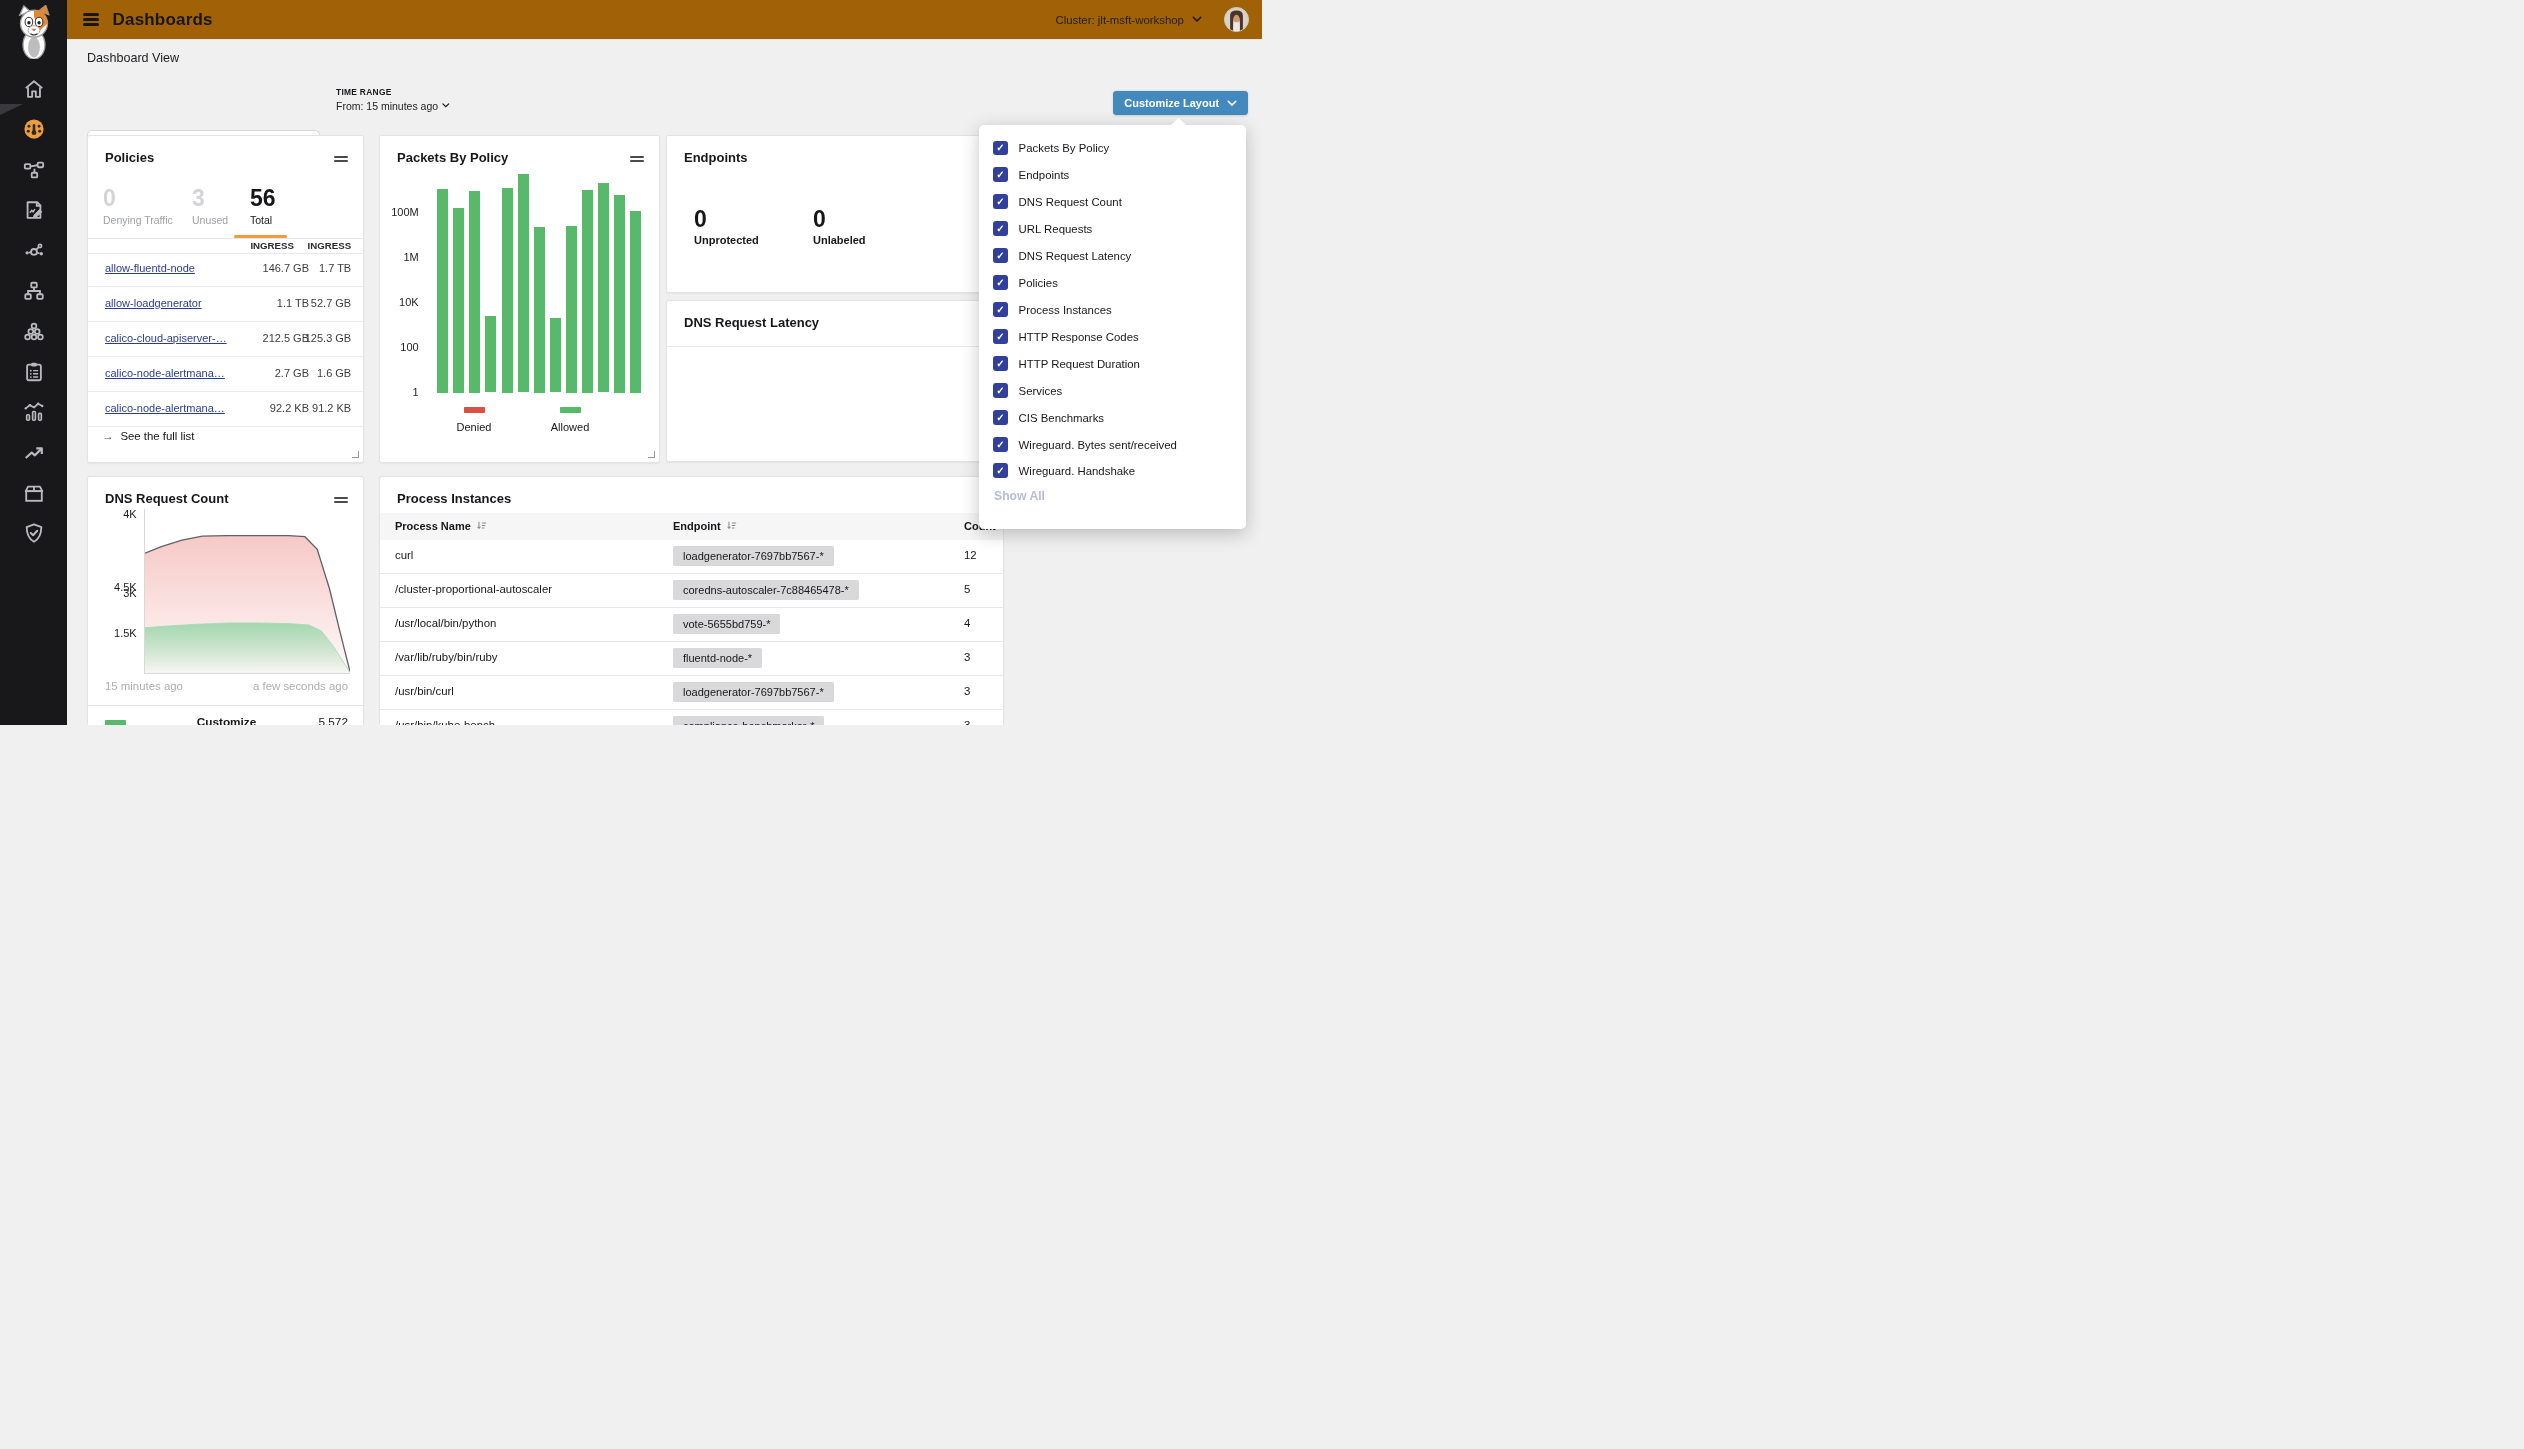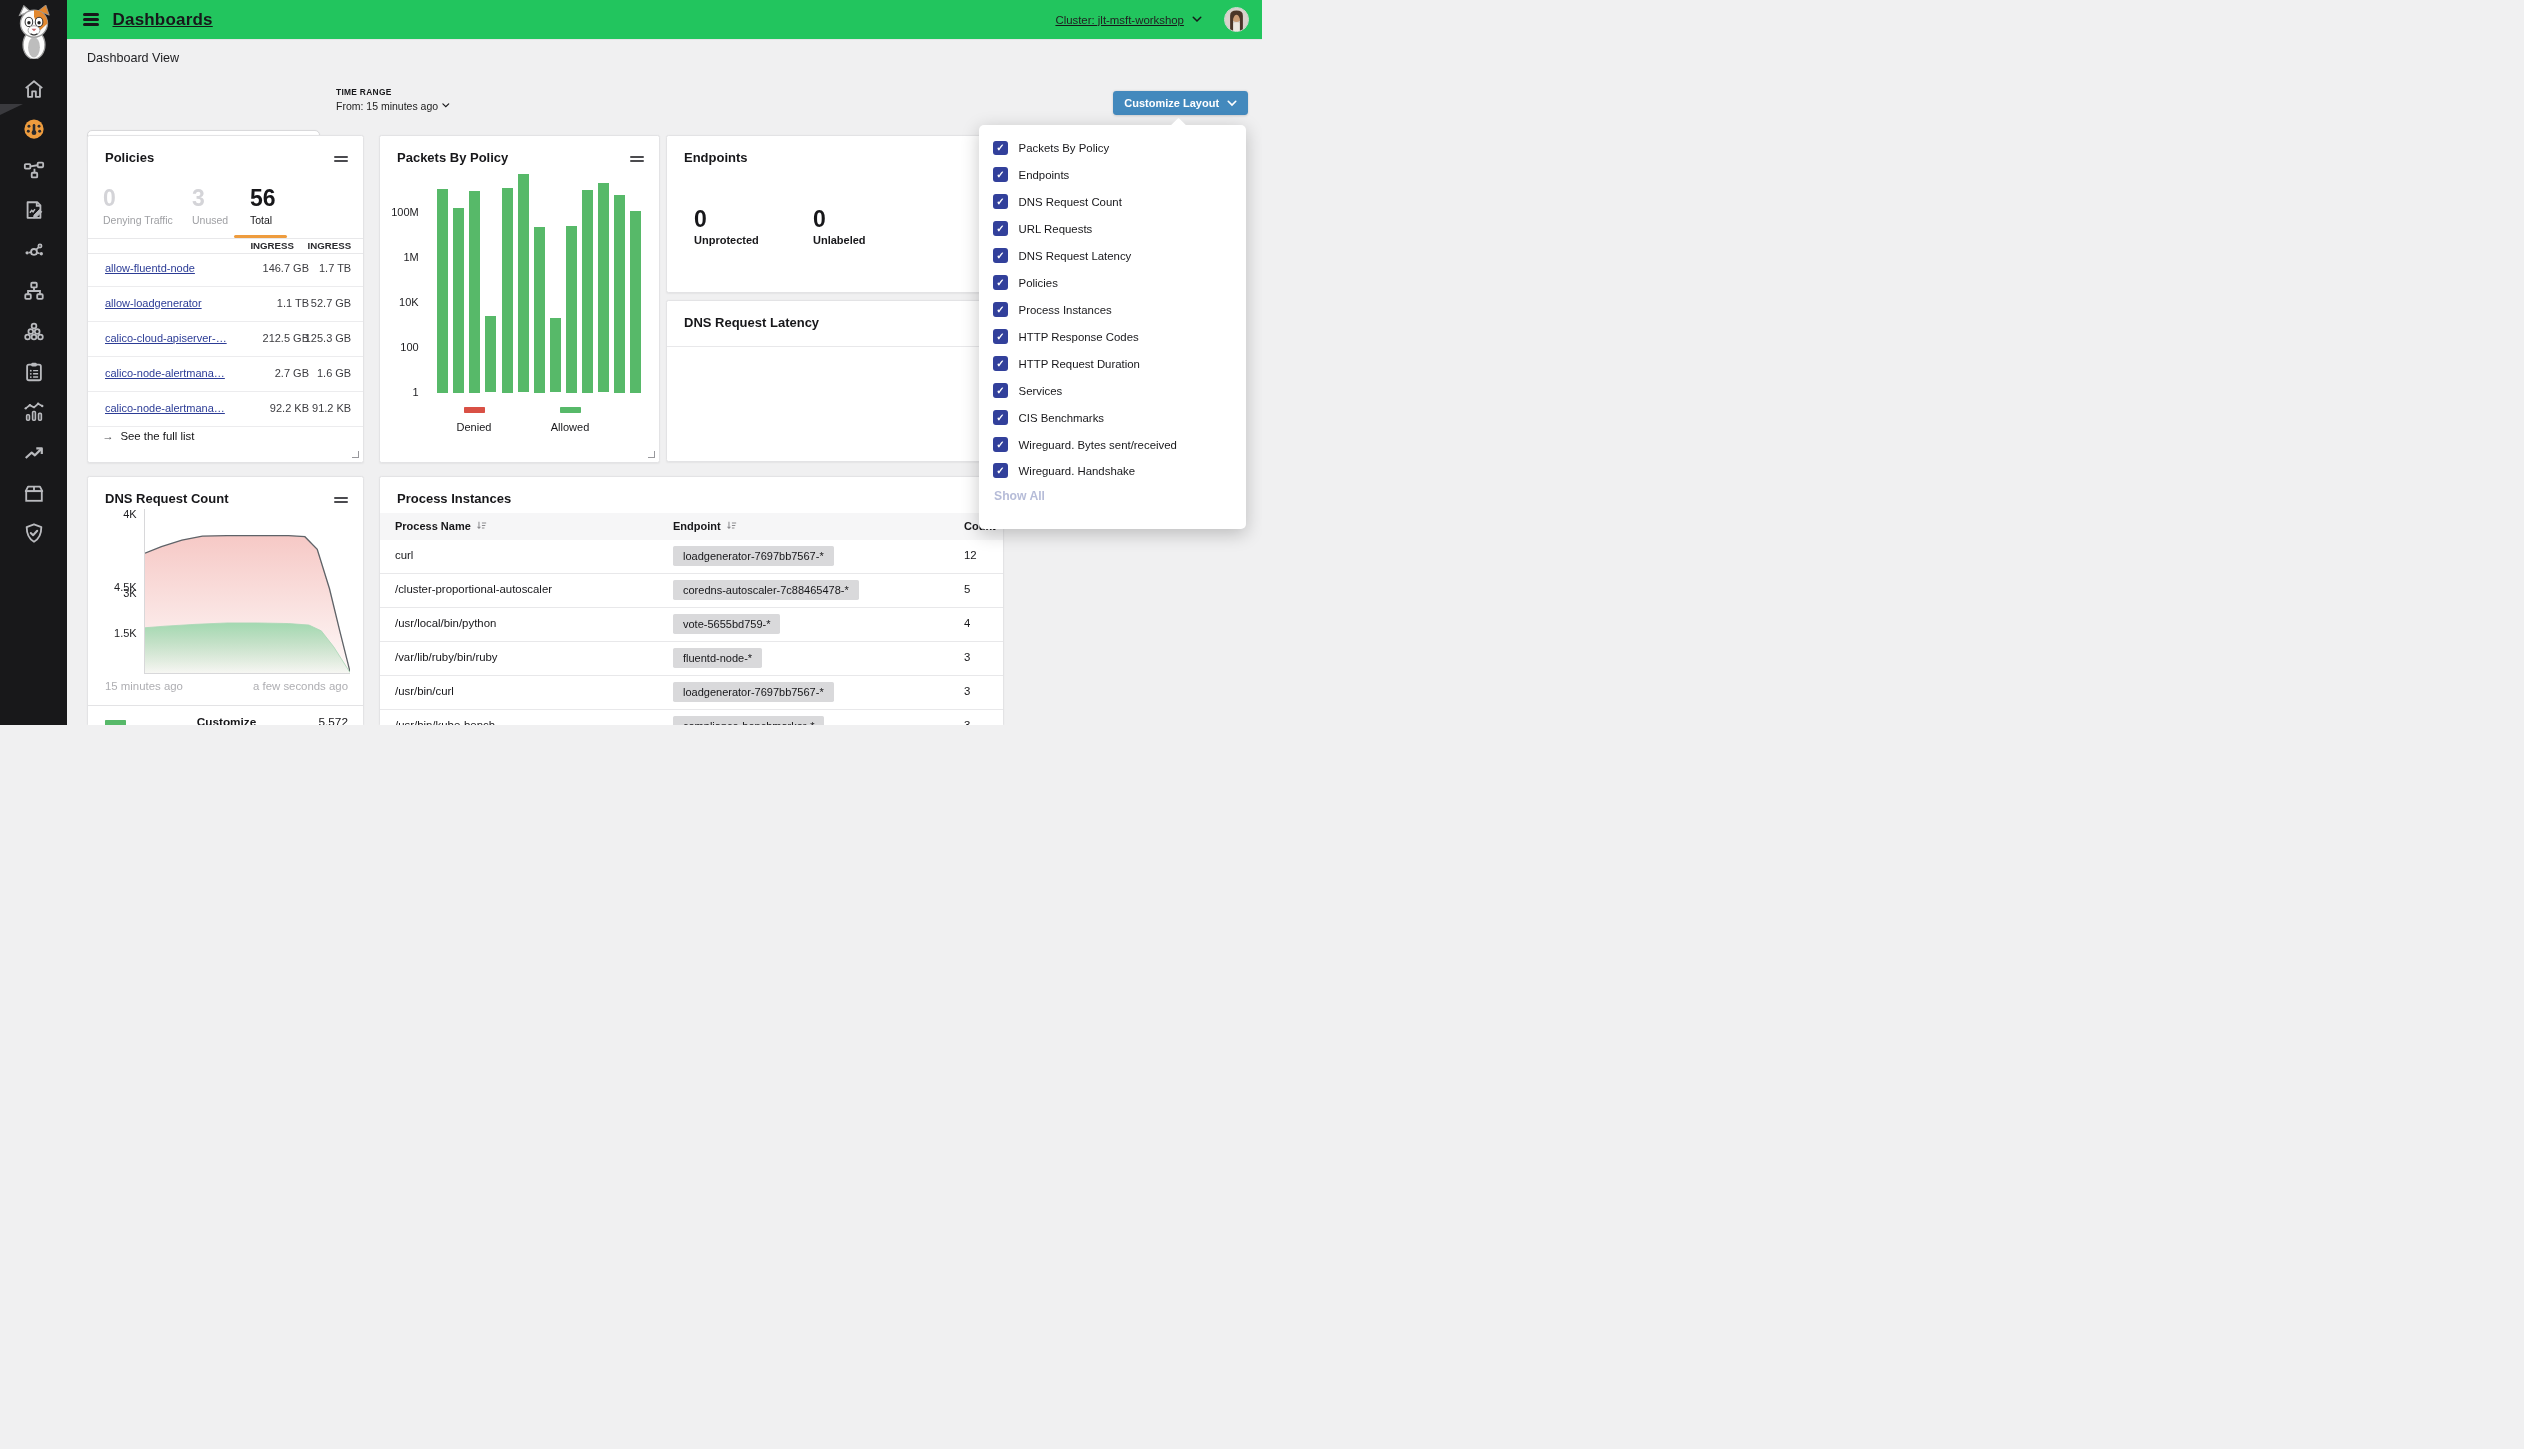--- a/index.html
+++ b/index.html
@@ -9,21 +9,21 @@
     -webkit-font-smoothing:antialiased;color:#17171a;
   }
   
   .sidebar{position:absolute;left:0;top:0;width:67px;height:725px;background:#18181a;z-index:30;}
   .side-logo{position:absolute;left:11.8px;top:5px;width:44px;height:54px;}
   .side-icons{position:absolute;left:0;top:69px;width:67px;}
   .side-item{position:absolute;left:0;width:67px;height:40px;display:flex;align-items:center;justify-content:center;cursor:pointer;}
   .side-item svg{width:22px;height:22px;}
   .side-wedge{position:absolute;left:0;top:104px;width:0;height:0;border-top:11.8px solid #3c3c40;border-top-width:11px;border-right:23.6px solid transparent;border-top-color:#3a3a3e;}
   
-  .header{position:absolute;left:67px;top:0;right:0;height:39px;background:#22c55e;border-bottom:0.8px solid #e5e5e7;z-index:20;display:flex;align-items:center;text-decoration:underline;}
+  .header{position:absolute;left:67px;top:0;right:0;height:39px;background:#a16207;border-bottom:0.8px solid #e5e5e7;z-index:20;display:flex;align-items:center;}
   .hamburger{margin-left:16px;width:16px;cursor:pointer;}
   .hamburger div{height:2.2px;background:#17171a;border-radius:1.7px;margin:2.9px 0;}
   .app-title{margin-left:13.5px;font-size:17px;font-weight:700;letter-spacing:0.2px;}
   .header-right{margin-left:auto;display:flex;align-items:center;margin-right:13.5px;}
   .cluster-picker{display:flex;align-items:center;font-size:11.4px;color:#222;cursor:pointer;}
   .cluster-picker svg{margin-left:7.6px;}
   .avatar{width:23px;height:23px;border-radius:50%;overflow:hidden;margin-left:22px;cursor:pointer;border:0.8px solid #ddd;}
   
   .section-label{position:absolute;left:87px;top:51px;font-size:12.6px;font-weight:500;color:#1d1d20;}
   .view-select{position:absolute;left:87px;top:82px;width:231px;height:33px;background:#fff;border:0.8px solid #d9d9db;border-radius:5px;

